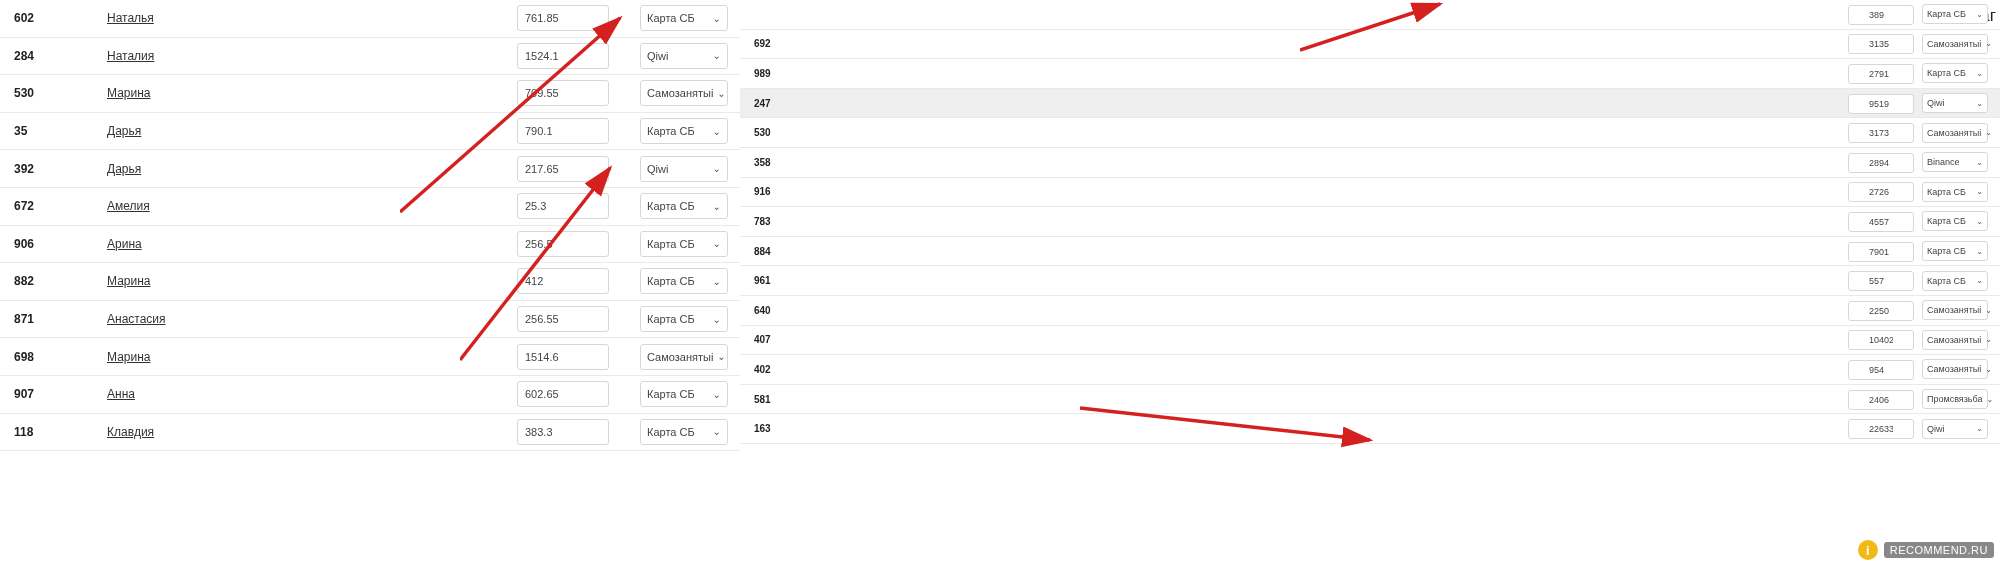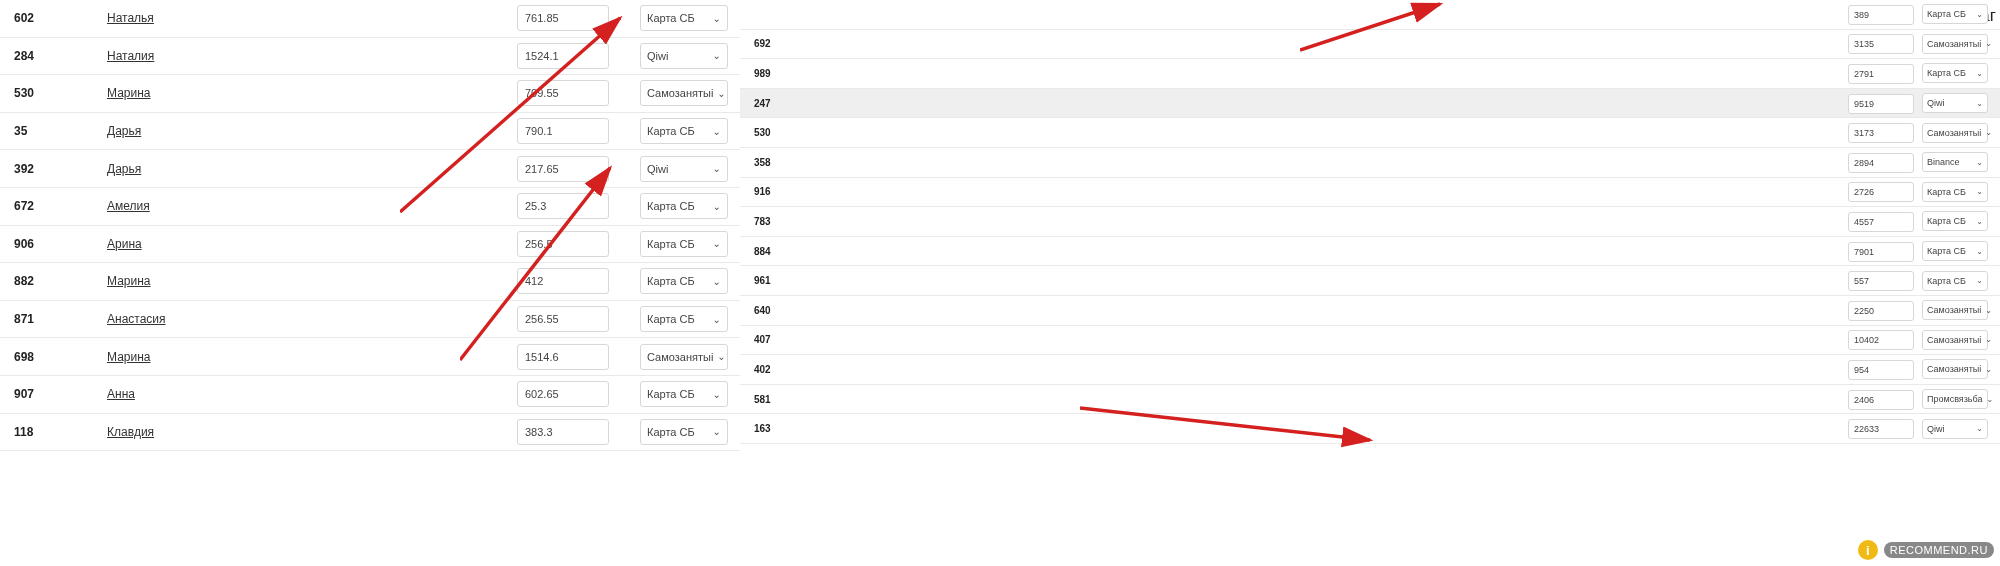--- a/index.html
+++ b/index.html
@@ -90,21 +90,21 @@
     border: 1px solid #d7d7d7;
     border-radius: 3px;
     font-size: 11px;
     color: #444;
     padding: 0 7px;
     background: #fff;
   }
   .right .amount-input {
     height: 20px;
     font-size: 9px;
-    padding: 0 5px;
+    padding: 0 20px;
   }
 
   
   .pay-select {
     width: 100%;
     height: 26px;
     border: 1px solid #d7d7d7;
     border-radius: 3px;
     background: #fff;
     display: flex;
@@ -164,21 +164,21 @@
     color: #fff;
     display: flex;
     align-items: center;
     justify-content: center;
     font-weight: 700;
     font-size: 13px;
   }
   .watermark .txt {
     background: rgba(40,40,40,0.6);
     padding: 2px 6px;
-    border-radius: 8px;
+    border-radius: 3px;
     letter-spacing: 0.5px;
     font-size: 11px;
   }
 </style>
 </head>
 <body>
 
 <div class="halves">
 
   <div class="half left" id="left-half">

